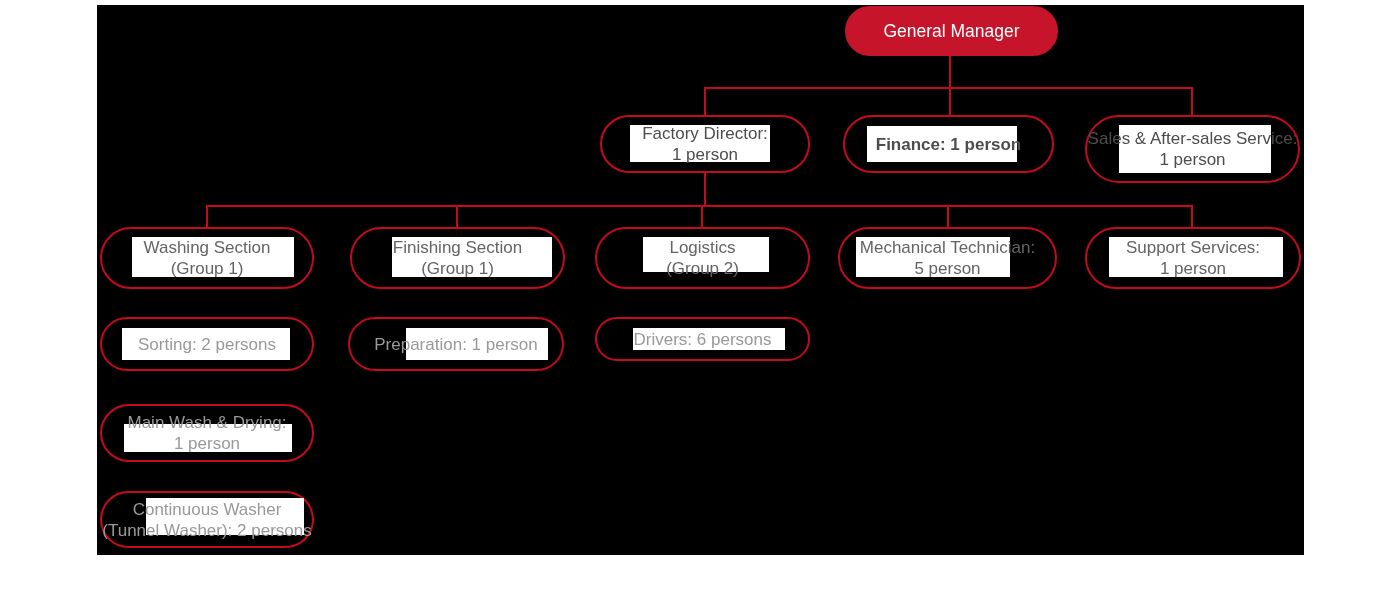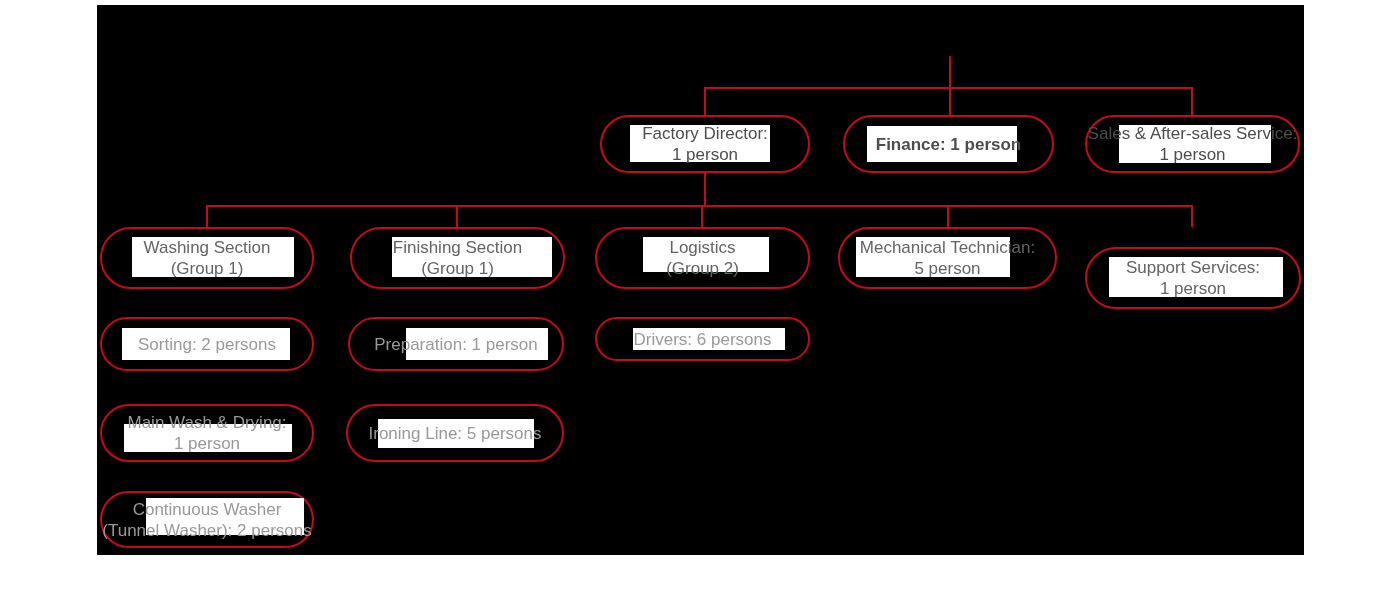--- a/index.html
+++ b/index.html
@@ -44,26 +44,26 @@
   .node.root .lbl { color: var(--text-white, #ffffff); font-size: 17.5px; }
   .node.l2 .lbl { color: var(--text-level2, #4d4d4d); }
   .node.l3 .lbl { color: var(--text-level3, #646464); }
   .node.leaf .lbl { color: var(--text-leaf, #999999); }
   .cline { position: absolute; background: var(--line-red, #C40A1C); }
 
   
   #n-gm        { left: 748px; top: 1px;   width: 213px; height: 50px; }
   #n-factory   { left: 503px; top: 110px; width: 210px; height: 58px; }
   #n-finance   { left: 746px; top: 110px; width: 211px; height: 58px; font-weight: bold; }
-  #n-sales     { left: 988px; top: 110px; width: 215px; height: 58px; }
+  #n-sales     { left: 988px; top: 110px; width: 215px; height: 68px; }
   #n-washing   { left: 3px;   top: 222px; width: 214px; height: 62px; }
   #n-finishing { left: 253px; top: 222px; width: 215px; height: 62px; }
   #n-logistics { left: 498px; top: 222px; width: 215px; height: 62px; }
   #n-mech      { left: 741px; top: 222px; width: 219px; height: 62px; }
-  #n-support   { left: 988px; top: 222px; width: 216px; height: 62px; margin-top: 20px; }
+  #n-support   { left: 988px; top: 222px; width: 216px; height: 62px; }
   #n-sorting   { left: 3px;   top: 312px; width: 214px; height: 54px; }
   #n-prep      { left: 251px; top: 312px; width: 216px; height: 54px; }
   #n-drivers   { left: 498px; top: 312px; width: 215px; height: 44px; }
   #n-mainwash  { left: 3px;   top: 399px; width: 214px; height: 58px; }
   #n-ironing   { left: 249px; top: 399px; width: 218px; height: 58px; }
   #n-contwash  { left: 3px;   top: 486px; width: 214px; height: 57px; }
   #n-towel     { left: 251px; top: 486px; width: 212px; height: 57px; }
 
   
   #n-factory .hl   { left: 28px;  top: 8px;  width: 140px; bottom: 9px; }
@@ -95,20 +95,23 @@
     <div class="cline" style="left:1094px; top:82px; width:2px; height:28px;"></div>
 
     <div class="cline" style="left:607px; top:168px; width:2px; height:32px;"></div>
     <div class="cline" style="left:109px; top:200px; width:987px; height:2px;"></div>
     <div class="cline" style="left:109px; top:200px; width:2px; height:22px;"></div>
     <div class="cline" style="left:359px; top:200px; width:2px; height:22px;"></div>
     <div class="cline" style="left:604px; top:200px; width:2px; height:22px;"></div>
     <div class="cline" style="left:850px; top:200px; width:2px; height:22px;"></div>
     <div class="cline" style="left:1094px; top:200px; width:2px; height:22px;"></div>
 
+    <div class="node root" id="n-gm">
+      <div class="lbl">General Manager</div>
+    </div>
 
     <div class="node l2" id="n-factory">
       <div class="hl"></div>
       <div class="lbl">Factory Director:
 1 person</div>
     </div>
     <div class="node l2" id="n-finance">
       <div class="hl"></div>
       <div class="lbl">Finance: 1 person</div>
     </div>
@@ -155,24 +158,20 @@
     <div class="node leaf" id="n-drivers">
       <div class="hl"></div>
       <div class="lbl">Drivers: 6 persons</div>
     </div>
 
     <div class="node leaf" id="n-mainwash">
       <div class="hl"></div>
       <div class="lbl">Main Wash &amp; Drying:
 1 person</div>
     </div>
-    <div class="node leaf" id="n-ironing">
-      <div class="hl"></div>
-      <div class="lbl">Ironing Line: 5 persons</div>
-    </div>
 
     <div class="node leaf" id="n-contwash">
       <div class="hl"></div>
       <div class="lbl">Continuous Washer
 (Tunnel Washer): 2 persons</div>
     </div>
 
   </div>
 </div>
 

